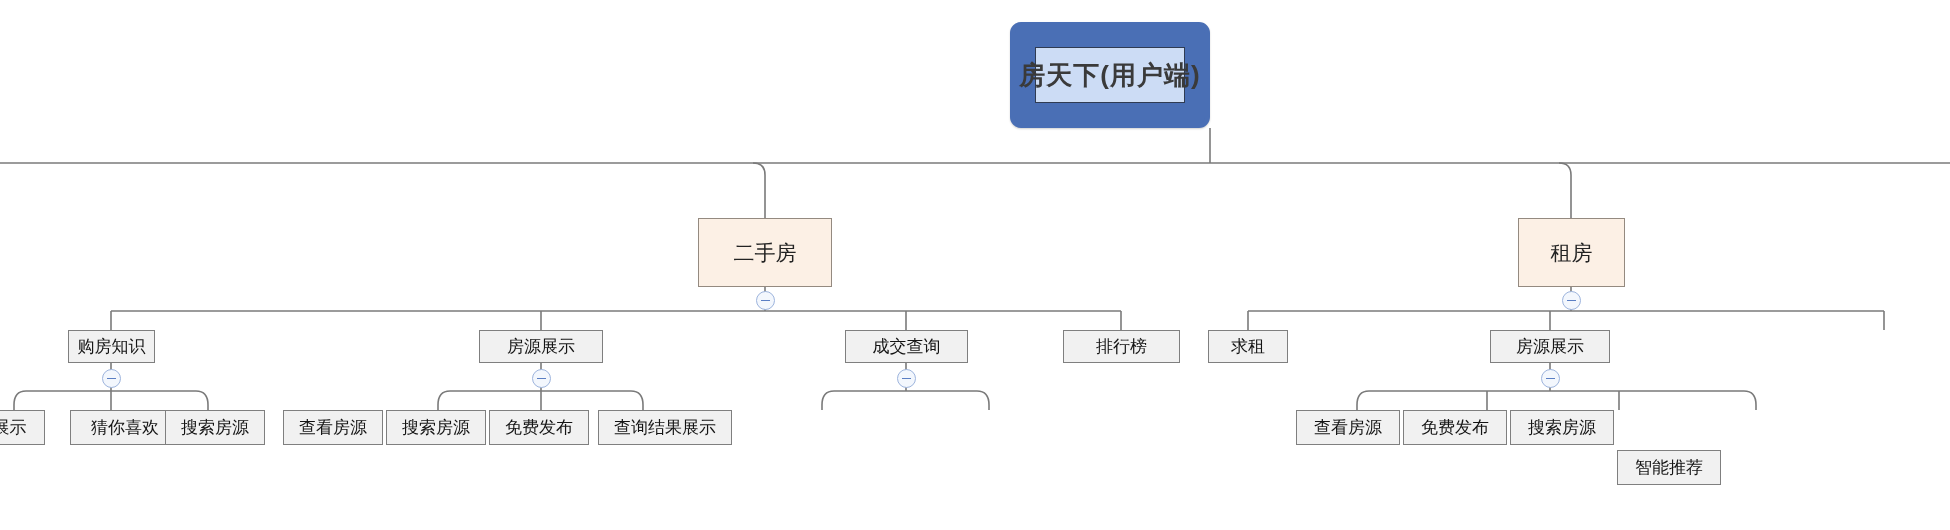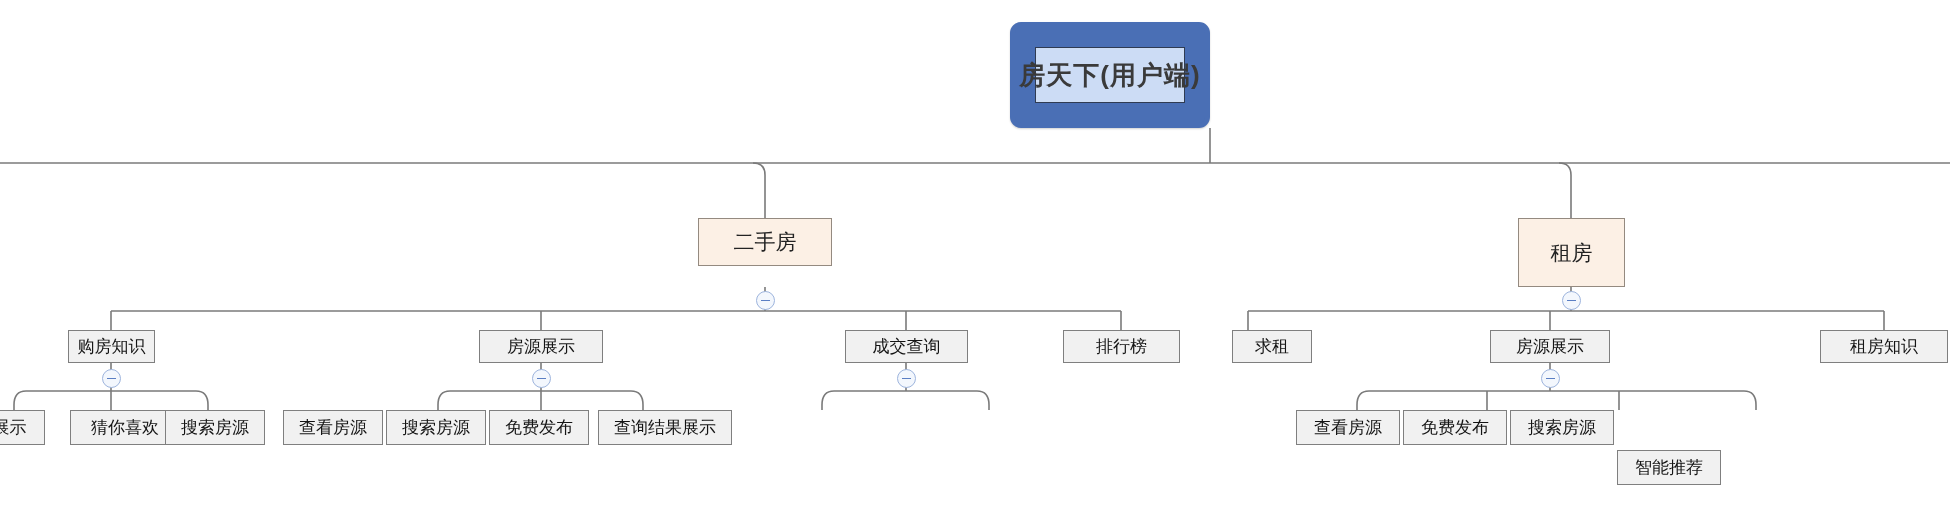--- a/index.html
+++ b/index.html
@@ -144,21 +144,21 @@
       <path d="M1487,391 L1487,410"></path>
       <path d="M1619,391 L1619,410"></path>
       <path d="M1756,405 L1756,410"></path>
     </g>
   </svg>
 
   <div class="node node-root" style="left:1010px; top:22px; width:200px; height:106px;">
     <div class="root-inner">房天下(用户端)</div>
   </div>
 
-  <div class="node node-l1" style="left:698px; top:218px; width:134px; height:48px;">二手房</div>
+  <div class="node node-l1" style="left:698px; top:218px; width:134px; height:69px;">二手房</div>
 
   <div class="toggle" style="left:756px; top:291px;">
     <span class="bar"></span>
   </div>
 
   <div class="node node-l1" style="left:1518px; top:218px; width:107px; height:69px;">租房</div>
 
   <div class="toggle" style="left:1562px; top:291px;">
     <span class="bar"></span>
   </div>
@@ -173,28 +173,27 @@
     <span class="bar"></span>
   </div>
 
   <div class="node node-l2" style="left:845px; top:330px; width:123px; height:33px;font-family:Liberation Serif, serif;">成交查询</div>
   <div class="toggle" style="left:897px; top:369px;">
     <span class="bar"></span>
   </div>
 
   <div class="node node-l2" style="left:1063px; top:330px; width:117px; height:33px;">排行榜</div>
 
-  <div class="node node-l2" style="left:1208px; top:330px; width:80px; height:33px;margin-left:24px;">求租</div>
+  <div class="node node-l2" style="left:1208px; top:330px; width:80px; height:33px;">求租</div>
 
   <div class="node node-l2" style="left:1490px; top:330px; width:120px; height:33px;">房源展示</div>
   <div class="toggle" style="left:1541px; top:369px;">
     <span class="bar"></span>
   </div>
 
-  <div class="node node-l2" style="left:1820px; top:330px; width:128px; height:33px;">租房知识</div>
 
   <div class="node node-l3" style="left:-26px; top:410px; width:71px; height:35px;">展示</div>
 
   <div class="node node-l3" style="left:53px; top:410px; width:110px; height:35px;margin-left:17px;">猜你喜欢</div>
 
   <div class="node node-l3" style="left:165px; top:410px; width:100px; height:35px;">搜索房源</div>
 
   <div class="node node-l3" style="left:283px; top:410px; width:100px; height:35px;">查看房源</div>
 
   <div class="node node-l3" style="left:386px; top:410px; width:100px; height:35px;">搜索房源</div>

